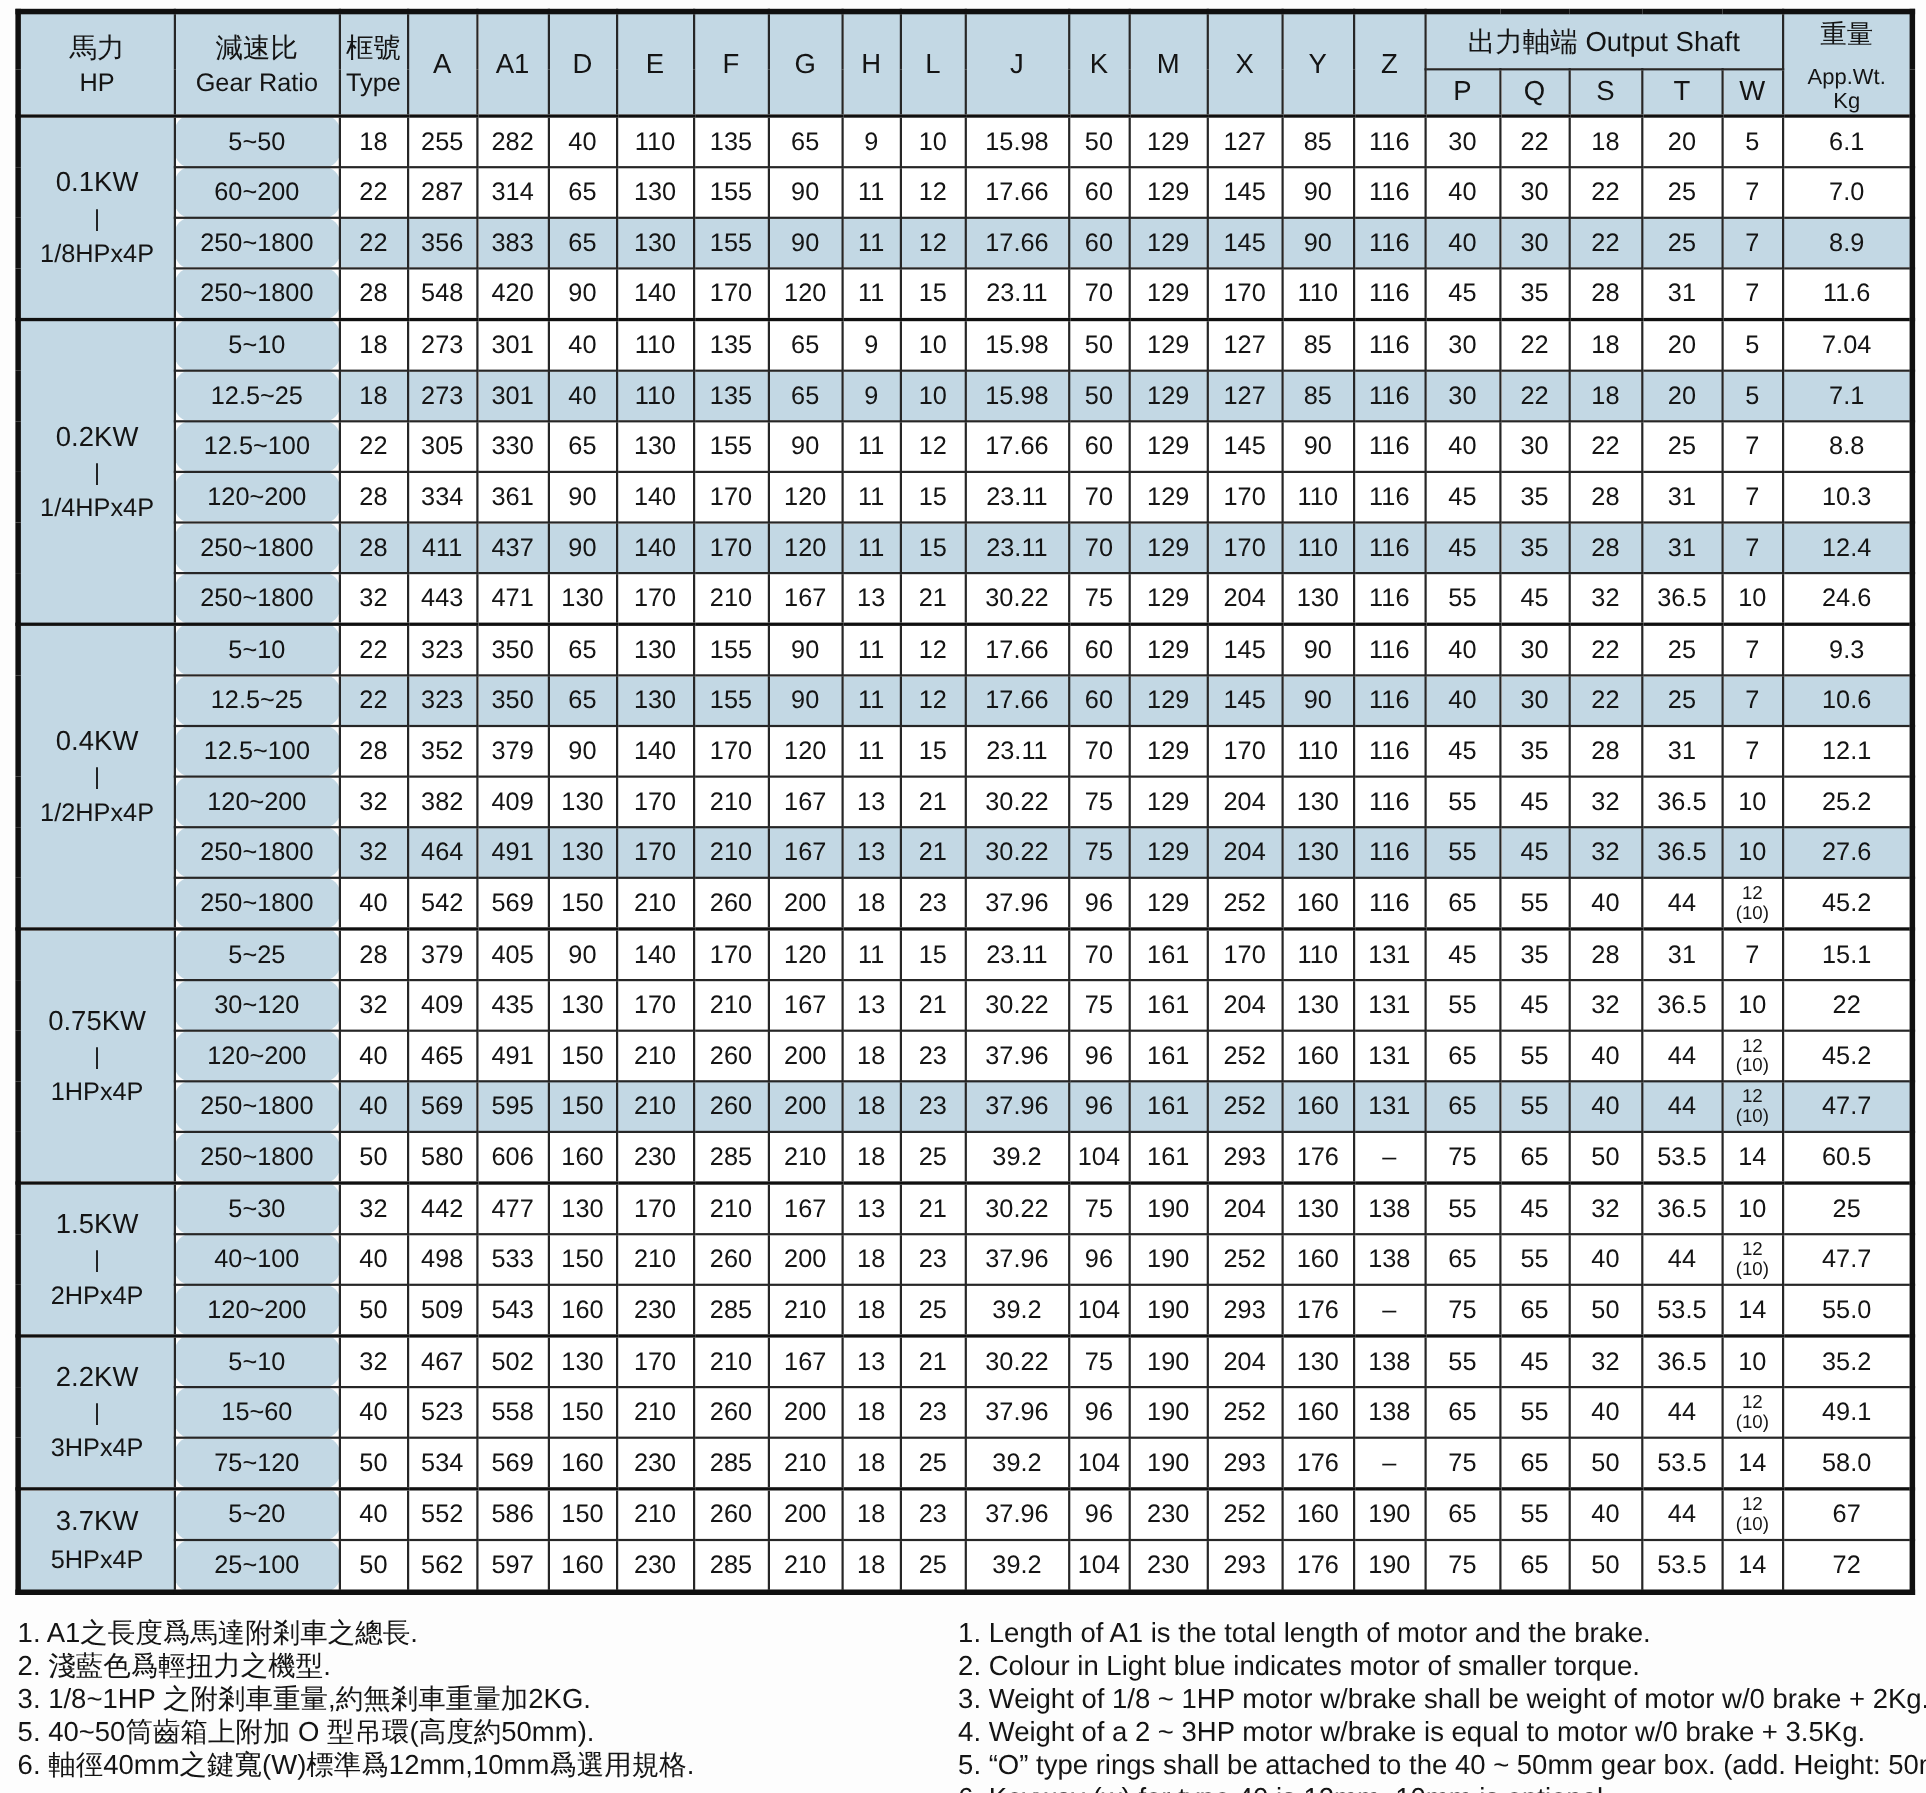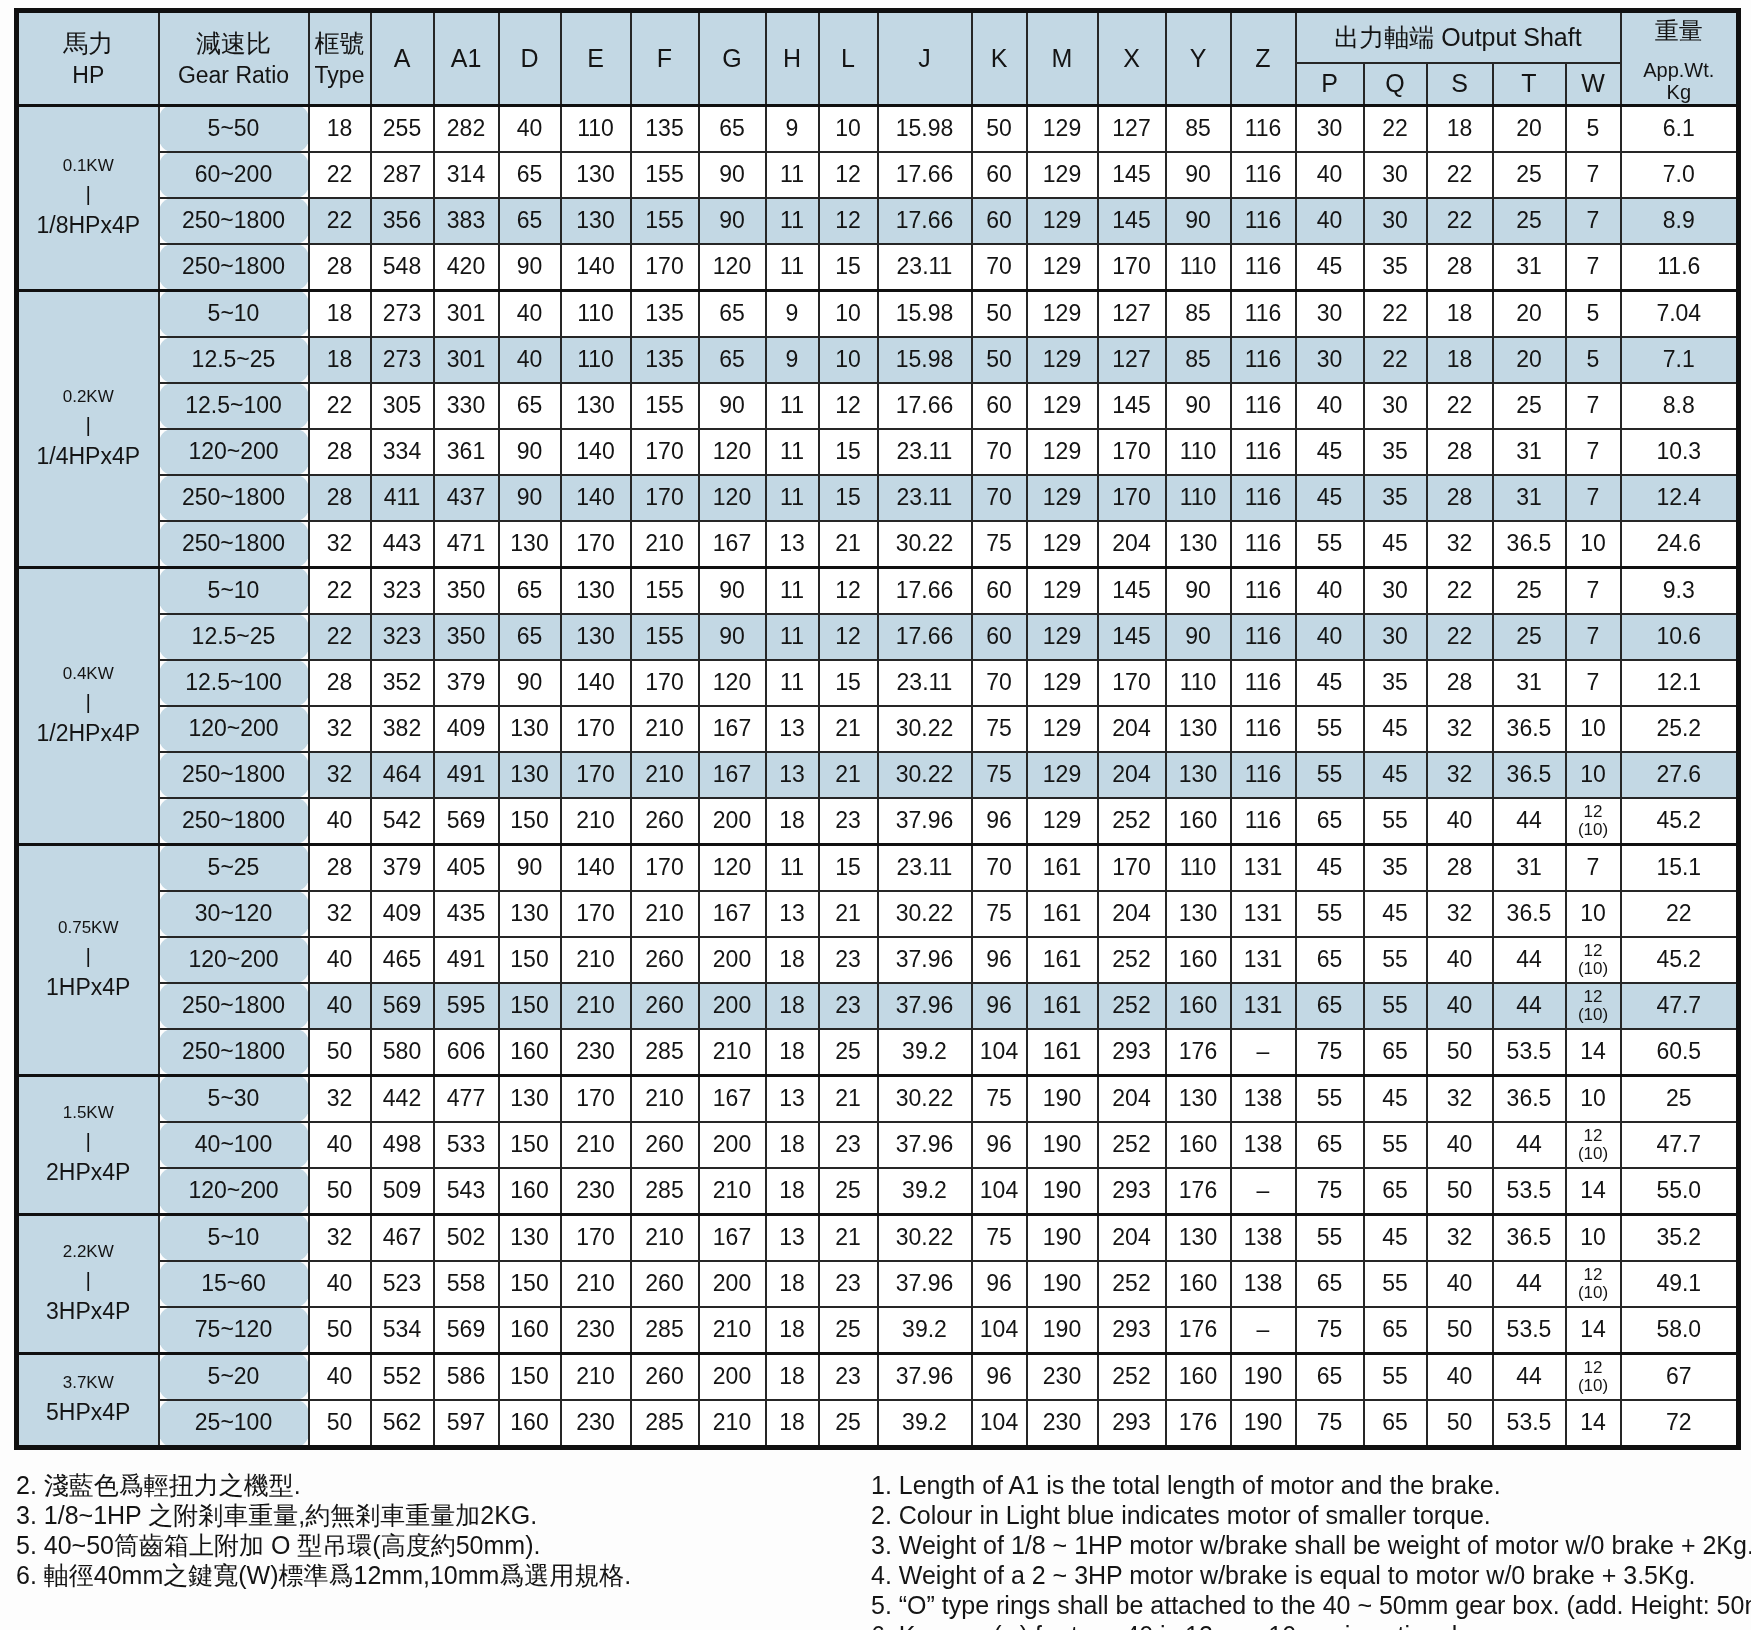--- a/index.html
+++ b/index.html
@@ -18,21 +18,21 @@
   th.dim  { font-size:25px; }
   th.out  { font-size:25px; height:46px; }
   th.sub  { height:38px; font-size:25px; }
   th.wt .l1 { font-size:24px; margin:2px 0 12px 0; }
   th.wt .l3 { font-size:20px; line-height:1.12; margin:0; }
 
   tbody td { height:44px; font-size:23px; background:#ffffff; }
   td.hpcell, td.ratio { background:var(--blue); }
   tr.blue td { background:var(--blue); }
   tr.gstart td { border-top:3px solid var(--heavy); }
-  td.hpcell .pw  { font-size:17px; margin:6px 11px; }
+  td.hpcell .pw  { font-size:25px; margin:6px 11px; }
   td.hpcell .dv  { font-size:21px; margin:4px 0; }
   td.hpcell .hpl { font-size:23px; margin:6px 0; }
   td.ratio { font-size:23px;border-radius:14px; }
   td.tiny  { font-size:17px; line-height:1.05; white-space:pre-line; }
 
   .notes { display:flex; margin-top:20px; padding:0 2px; }
   .notes-cn { width:855px; flex:0 0 auto; }
   .notes-en { flex:1 1 auto; }
   .note { font-size:25px; line-height:30px; white-space:nowrap; }
 </style>
@@ -844,20 +844,21 @@
           <td>50</td>
           <td>53.5</td>
           <td>14</td>
           <td>72</td>
         </tr>
       </tbody>
   </table>
 
   <div class="notes">
     <div class="notes-cn">
+        <div class="note">1. A1之長度爲馬達附剎車之總長.</div>
         <div class="note">2. 淺藍色爲輕扭力之機型.</div>
         <div class="note">3. 1/8~1HP 之附剎車重量,約無剎車重量加2KG.</div>
         <div class="note">5. 40~50筒齒箱上附加 O 型吊環(高度約50mm).</div>
         <div class="note">6. 軸徑40mm之鍵寬(W)標準爲12mm,10mm爲選用規格.</div>
       </div>
     <div class="notes-en">
         <div class="note">1. Length of A1 is the total length of motor and the brake.</div>
         <div class="note">2. Colour in Light blue indicates motor of smaller torque.</div>
         <div class="note">3. Weight of 1/8 ~ 1HP motor w/brake shall be weight of motor w/0 brake + 2Kg.</div>
         <div class="note">4. Weight of a 2 ~ 3HP motor w/brake is equal to motor w/0 brake + 3.5Kg.</div>

